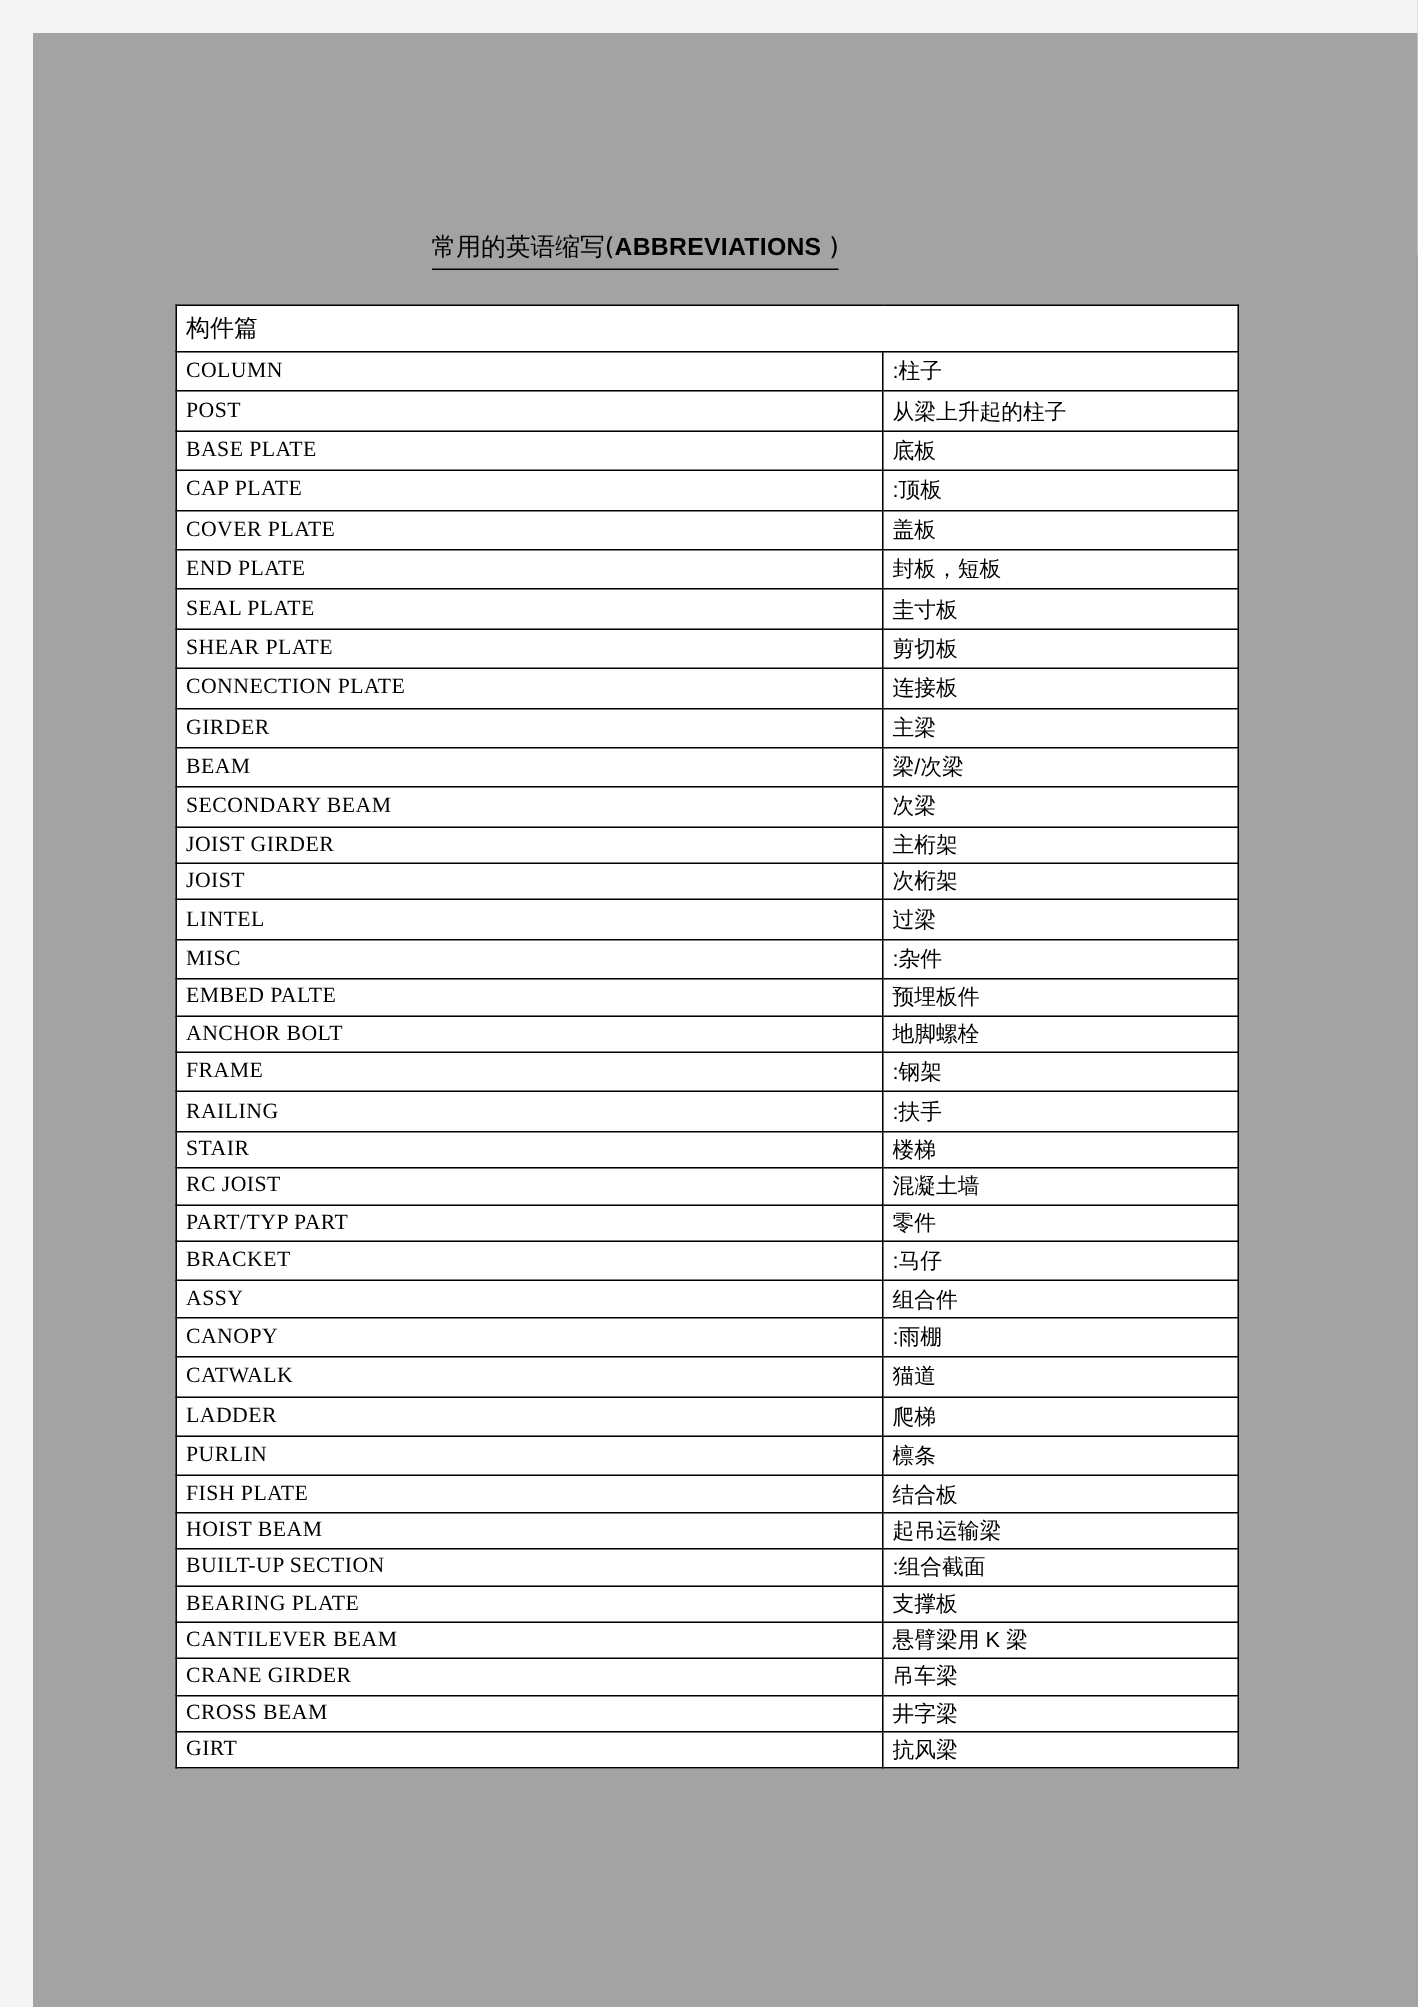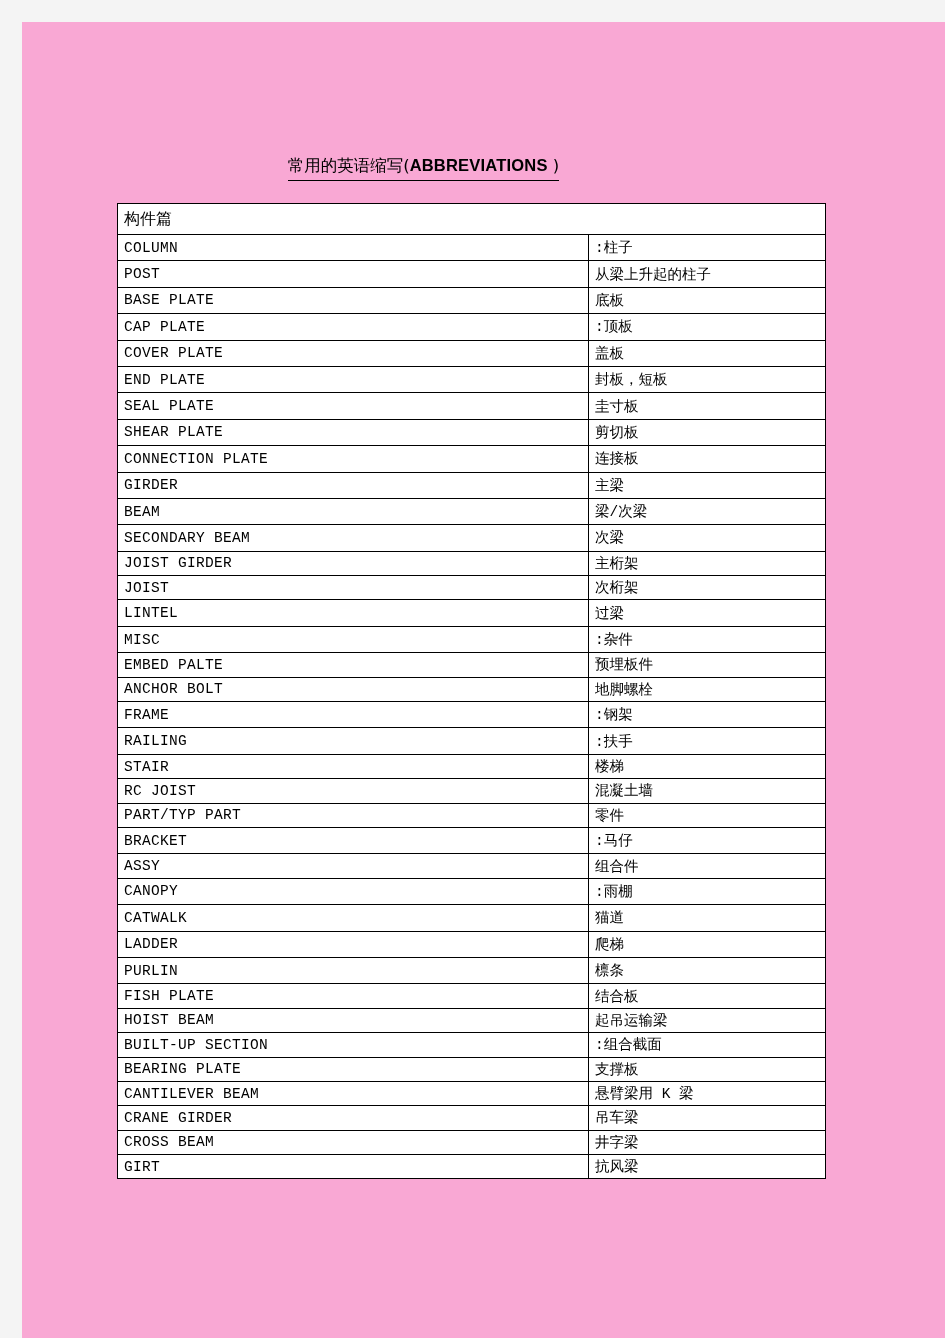--- a/index.html
+++ b/index.html
@@ -13,21 +13,21 @@
     height: 1338px;
     overflow: hidden;
     font-family: "Liberation Sans", "DejaVu Sans", sans-serif;
   }
   .page-wrap {
     position: absolute;
     left: 22px;
     top: 22px;
     width: 923px;
     height: 1316px;
-    background: #f9a8d4;
+    background: #a3a3a3;
   }
   .doc-title-row {
     position: absolute;
     left: 0;
     top: 130px;
     width: 803px;
     text-align: center;
   }
   .doc-title {
     display: inline-block;
@@ -81,26 +81,26 @@
     font-family: "DejaVu Sans", "Liberation Sans", sans-serif;
   }
   tr.data-row td {
     height: 25.4px;
     font-size: 14.5px;
   }
   tr.data-row.tight td {
     height: 23.4px;
   }
   td.en-cell {
-    font-family: Liberation Mono, monospace;
+    font-family: Liberation Serif, serif;
     letter-spacing: 0.3px;
     font-size: 14.6px;
   }
   td.cn-cell {
-    font-family: Liberation Mono, monospace;
+    font-family: Liberation Sans, sans-serif;
     font-size: 14.2px;
   }
 </style>
 </head>
 <body>
 
 <div class="page-wrap">
 
   <div class="doc-title-row">
     <div class="doc-title"><span class="cn">常用的英语缩写(</span><span class="en">ABBREVIATIONS</span><span class="cn"> )</span></div>

